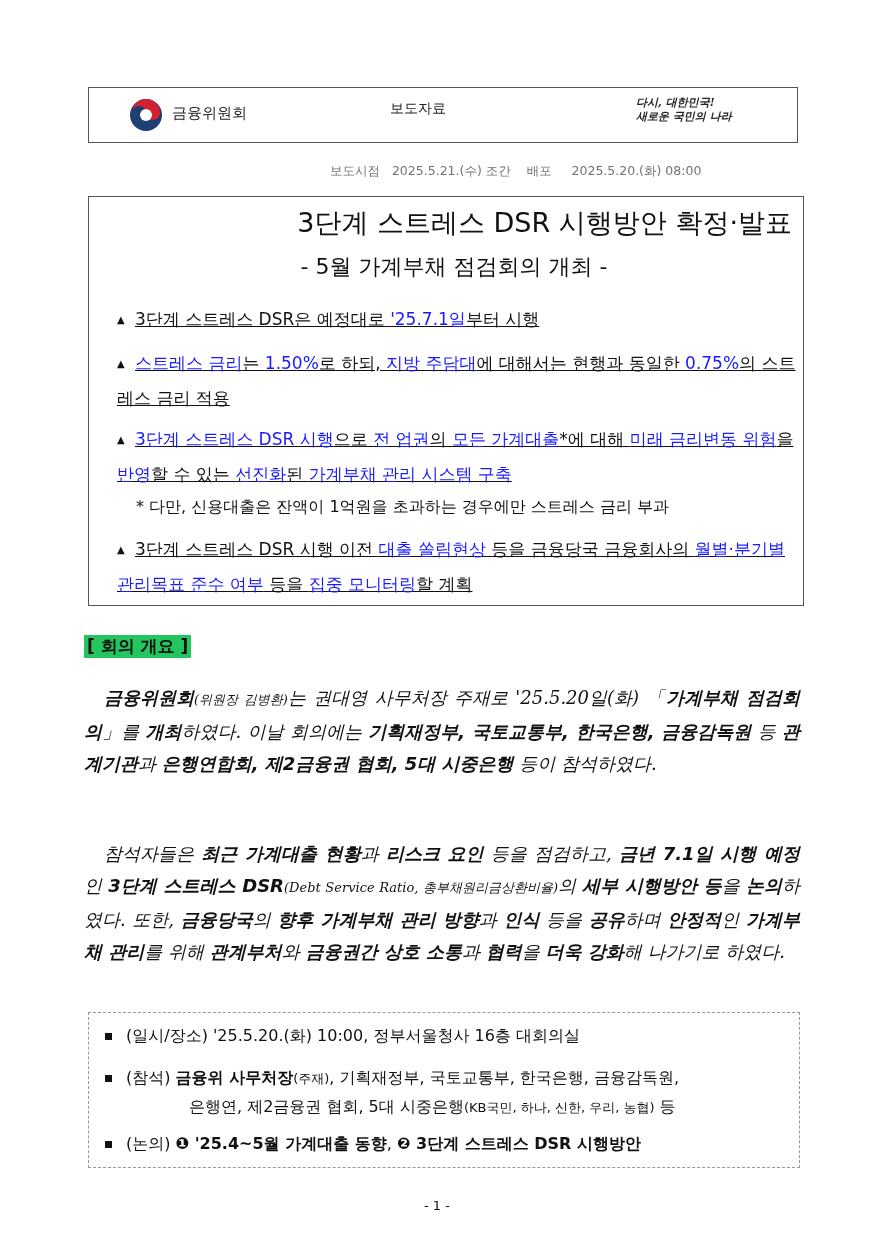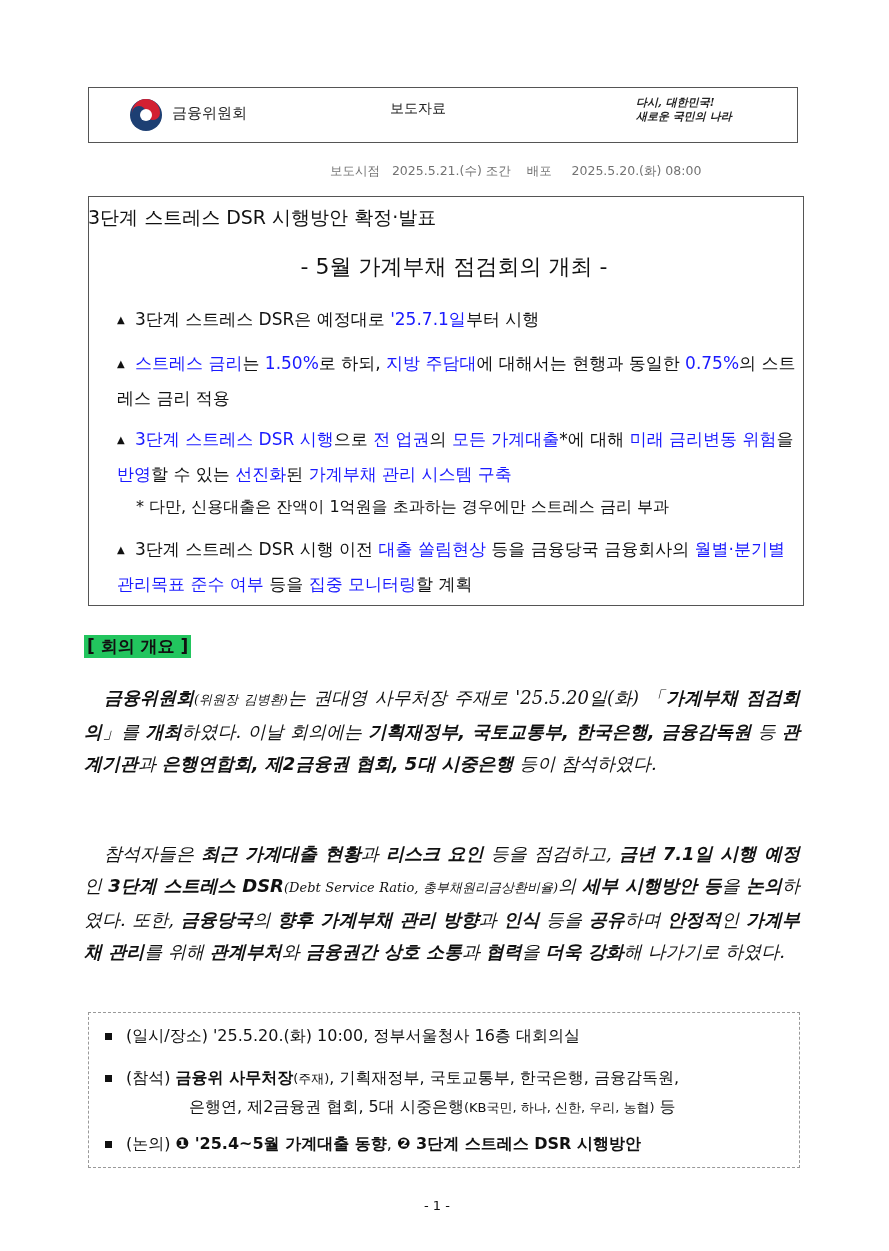--- a/index.html
+++ b/index.html
@@ -5,23 +5,23 @@
   html, body { margin:0; padding:0; background:#fff; }
   body { width:889px; height:1251px; position:relative; font-family:"DejaVu Sans","Liberation Sans",sans-serif; color:#111; overflow:hidden; }
   .abs { position:absolute; }
   .header-box { left:88px; top:87px; width:710px; height:56px; border:1px solid #555; box-sizing:border-box; }
   .logo { left:128px; top:97px; width:36px; height:36px; }
   .org { left:172px; top:104px; font-size:15px; color:#222; }
   .doc-type { left:390px; top:100px; font-size:14px; color:#222; font-family:"DejaVu Sans",sans-serif; }
   .slogan { left:612px; top:96px; font-size:11px; line-height:14px; font-style:italic; font-weight:bold; color:#222; font-family:"DejaVu Serif",serif;margin-left:24px; }
   .release-line { left:330px; top:163px; font-size:12.5px; color:#737373; white-space:pre; }
   .summary-box { left:88px; top:196px; width:716px; height:410px; border:1px solid #555; box-sizing:border-box; }
-  .title { left:88px; top:205px; width:716px; text-align:left; font-size:19px; font-weight:normal; }
+  .title { left:76px; top:205px; width:716px; text-align:right; font-size:27px; font-weight:normal; }
   .subtitle { left:88px; top:252px; width:732px; text-align:center; font-size:22px; }
-  .bullet { position:absolute; left:117px; width:680px; font-size:17px; line-height:34px; }
+  .bullet { position:absolute; left:117px; width:680px; font-size:17px; line-height:34px;text-decoration:underline; }
   .bullet .tri { display:inline-block; width:18px; font-size:10px; vertical-align:middle; }
   .hl { color:#1a1aff; }
   .note { left:136px; top:497px; font-size:16px; }
   .section-head { left:84px; top:635px; font-size:17px; font-weight:bold; background:#22c55e; padding:0 3px; }
   .para { position:absolute; left:84px; width:716px; font-size:18px; line-height:32px; text-align:justify; font-family:"DejaVu Serif",serif;font-style:italic; }
   .para b { font-family:"DejaVu Sans",sans-serif; }
   .small { font-size:13px; }
   .info-box { left:88px; top:1012px; width:712px; height:156px; border:1px dashed #999; box-sizing:border-box; }
   .info { position:absolute; left:105px; font-size:16px; line-height:28px; }
   .info .sq { display:inline-block; width:7px; height:7px; background:#111; margin-right:14px; vertical-align:middle; }

